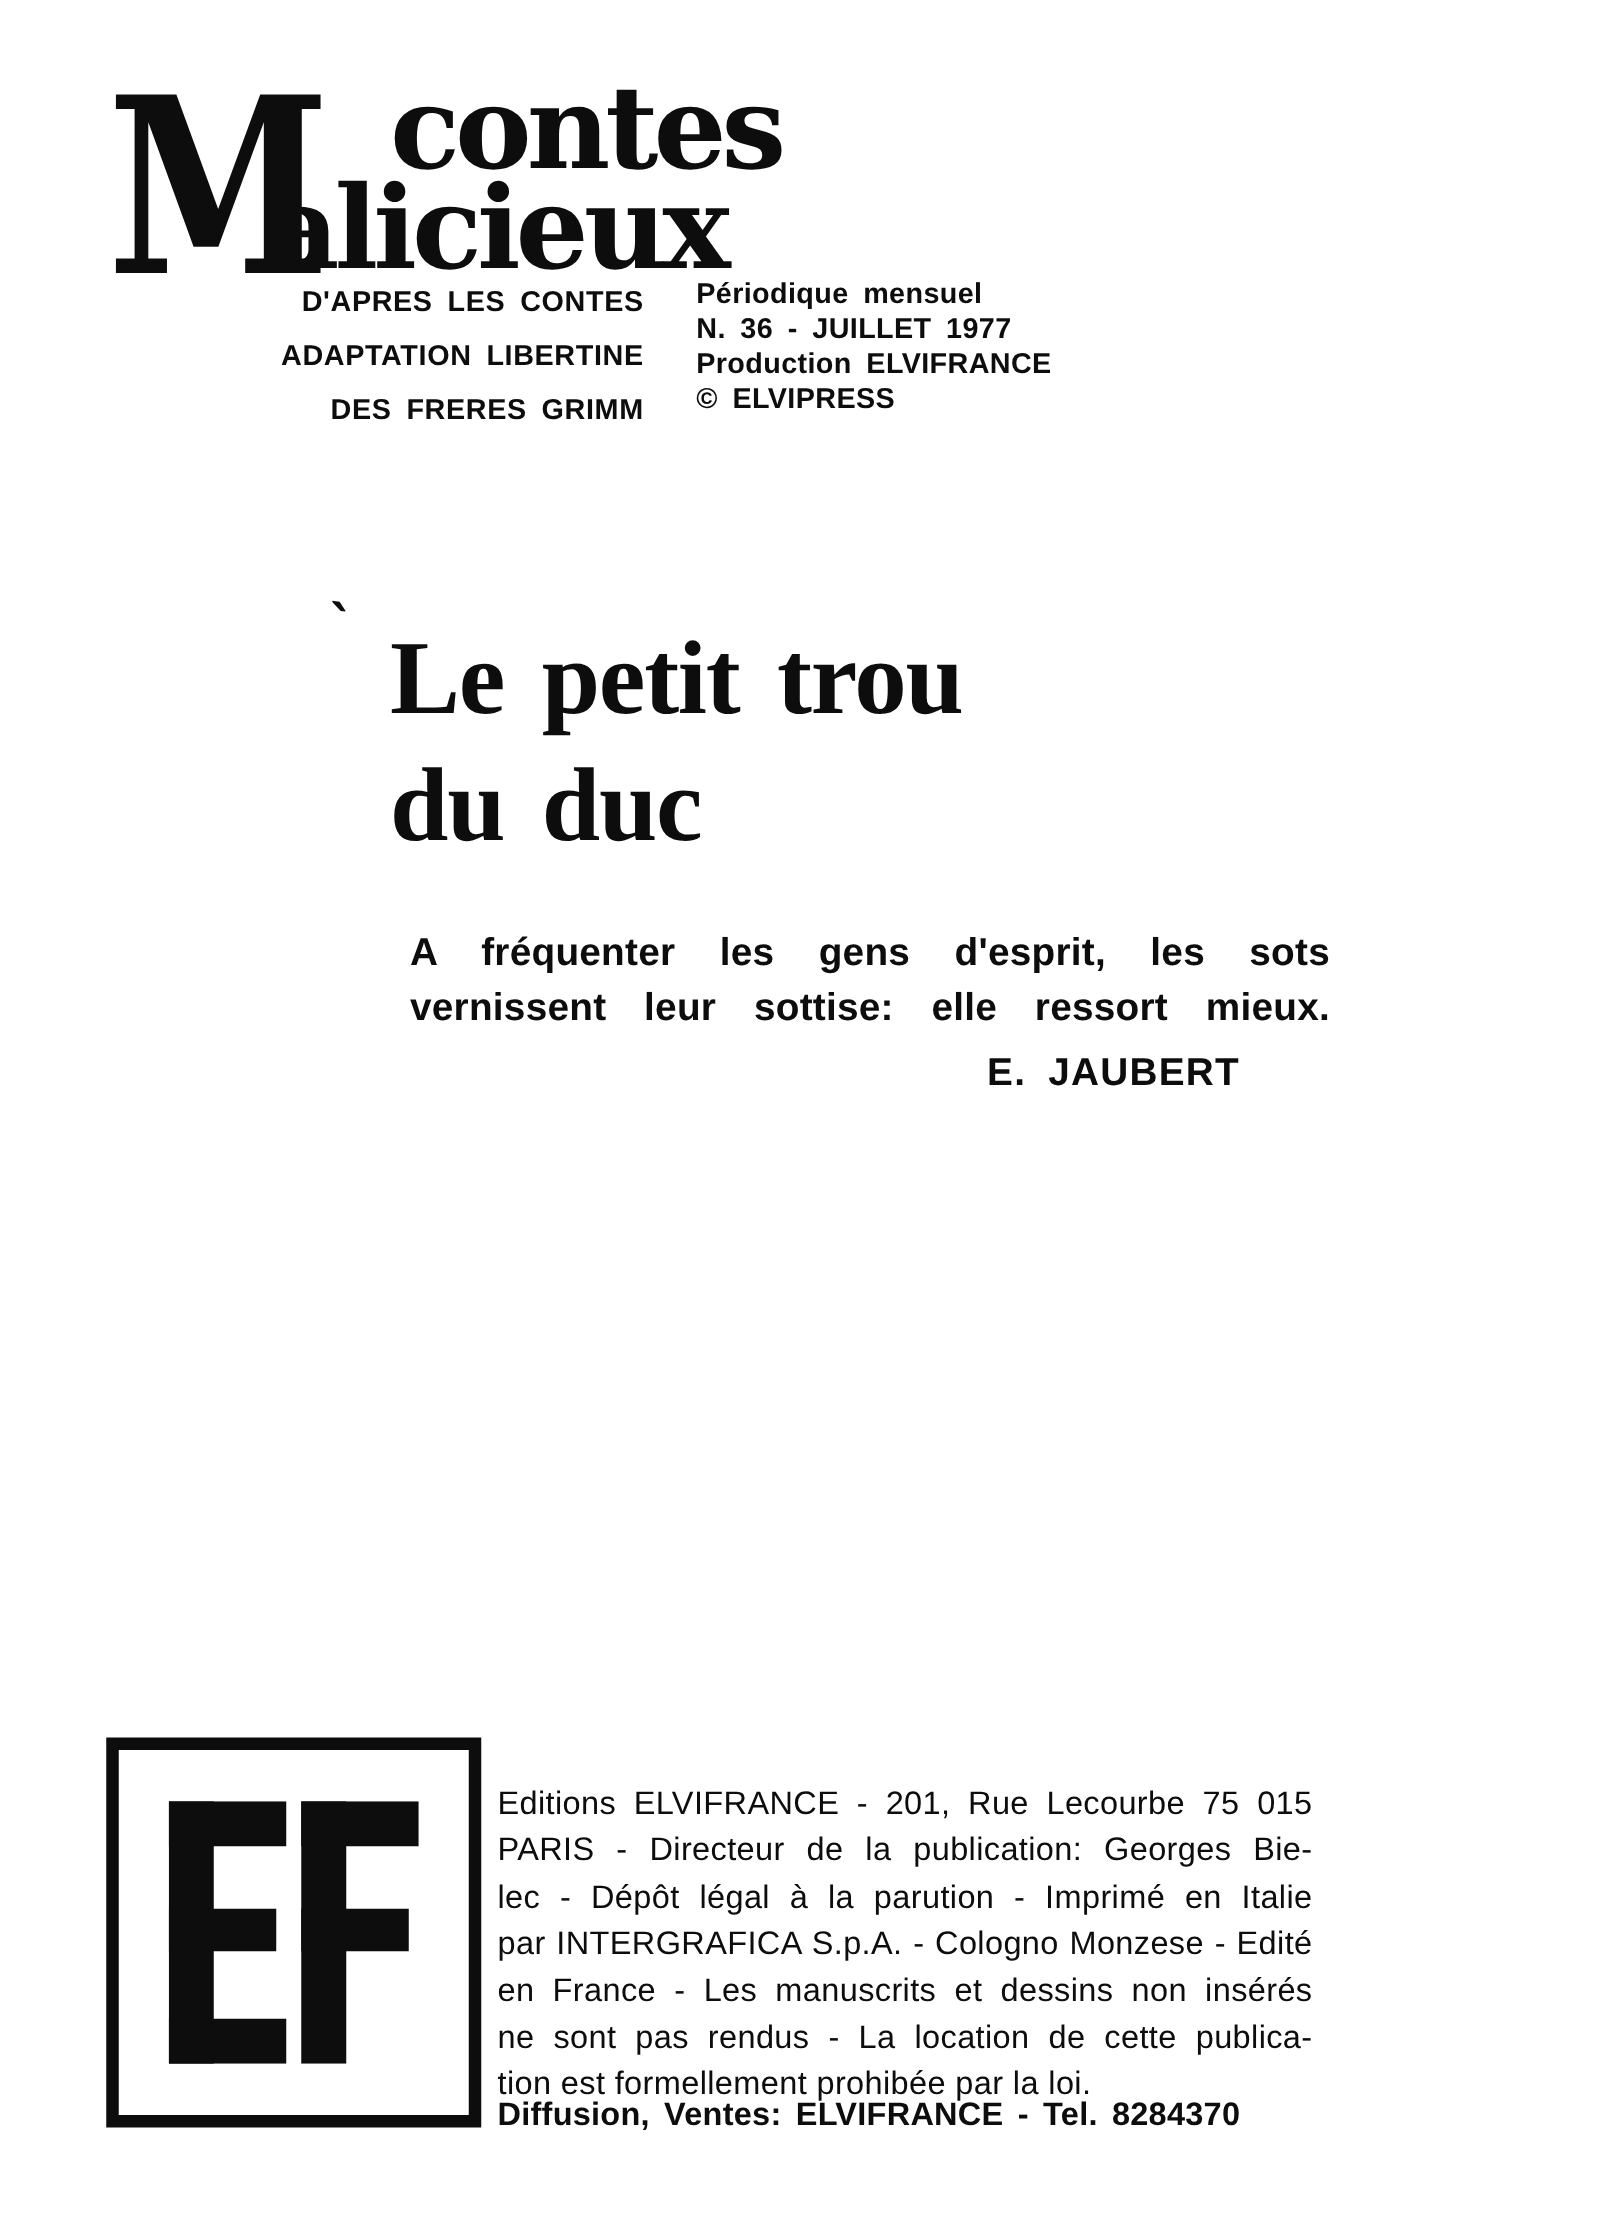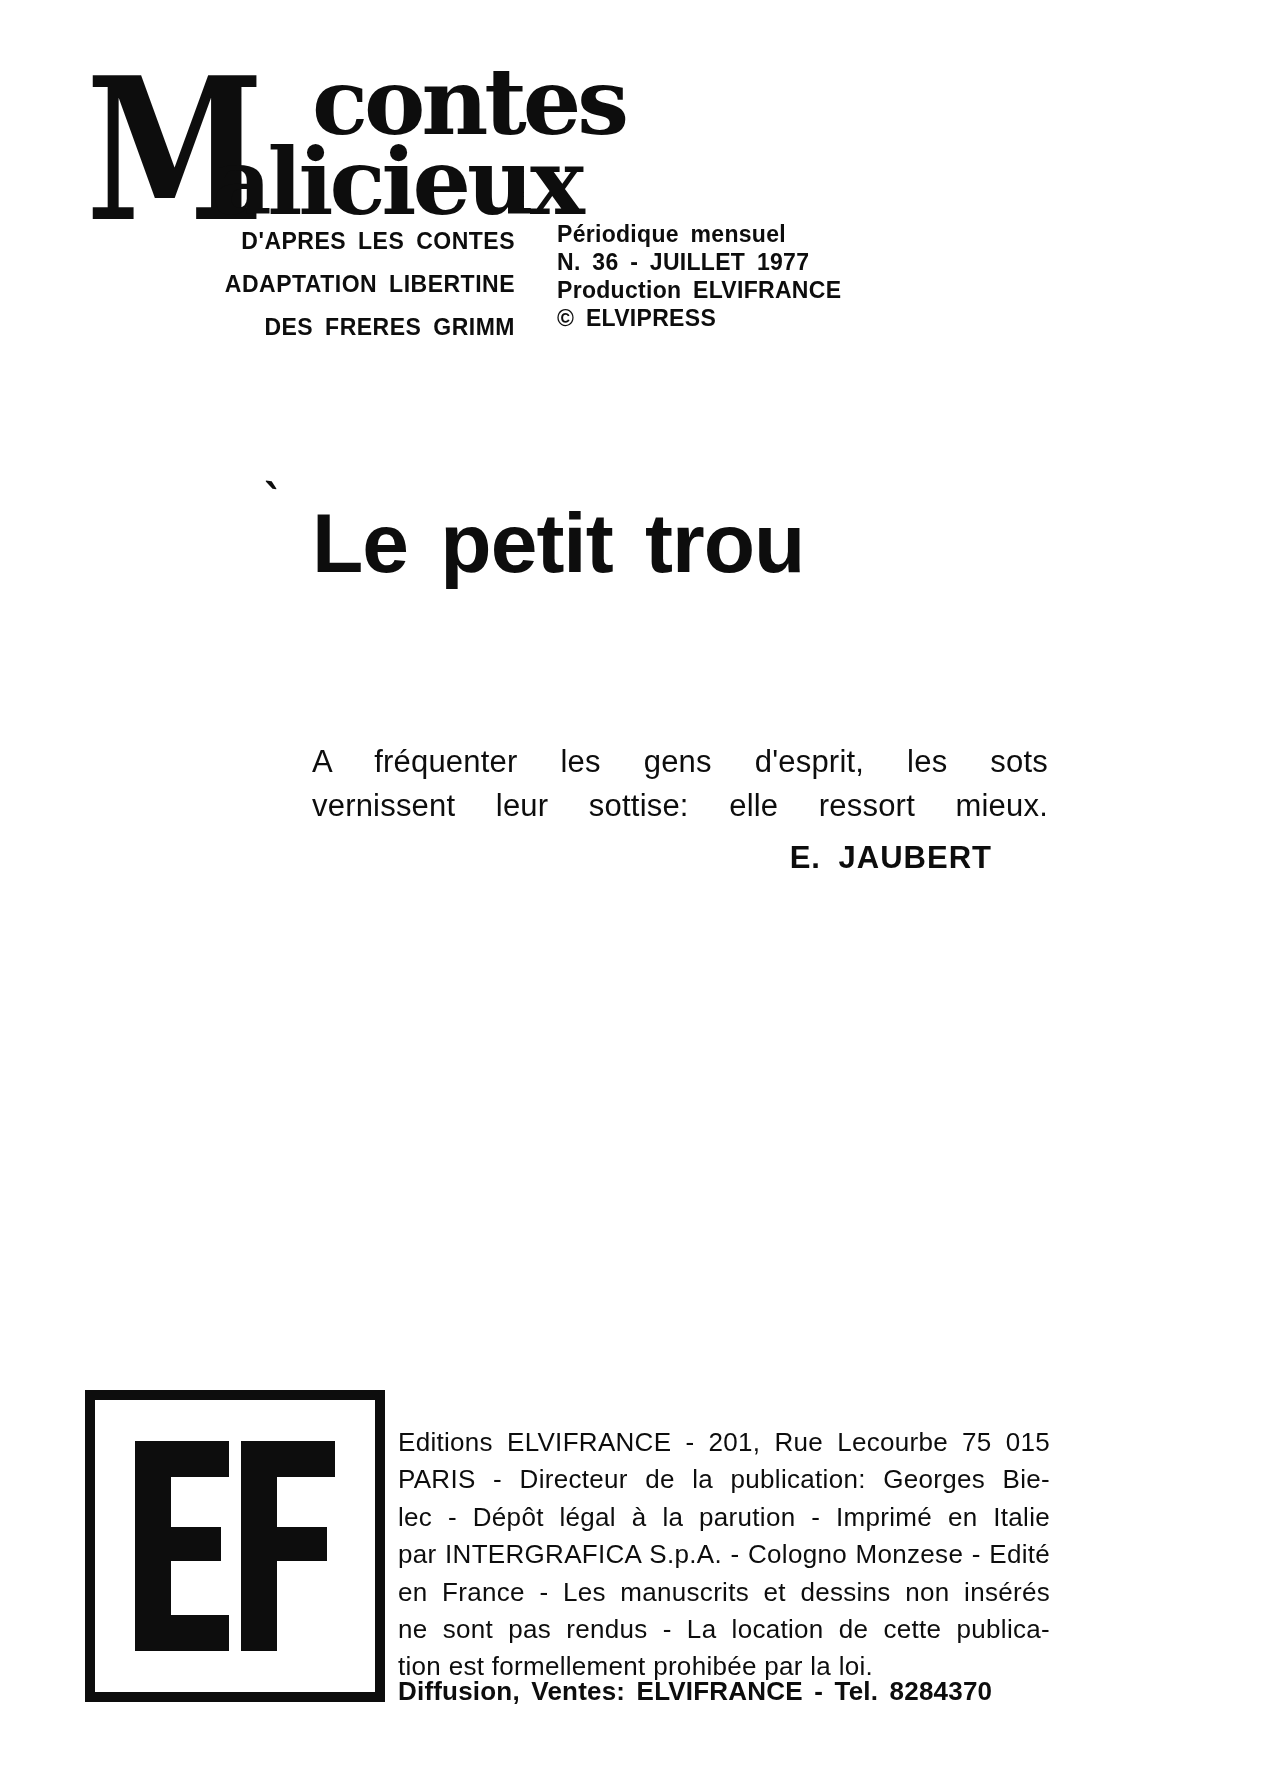--- a/index.html
+++ b/index.html
@@ -88,28 +88,29 @@
     position: absolute;
     left: 312px;
     top: 492px;
     width: 760px;
     margin: 0;
     font-size: 84px;
     font-weight: 700;
     line-height: 102px;
     letter-spacing: -1px;
     word-spacing: 10px;
+    font-family: Liberation Serif, serif;
   }
   .epigraph {
     position: absolute;
-    left: 312px;
+    left: 328px;
     top: 740px;
     width: 736px;
     font-size: 31px;
-    font-weight: 400;
+    font-weight: 700;
     line-height: 44px;
     letter-spacing: 0.2px;
   }
   .epigraph .just {
     text-align: justify;
     text-align-last: justify;
   }
   .author {
     position: absolute;
     left: 312px;
@@ -185,20 +186,21 @@
       <div>Périodique mensuel</div>
       <div>N. 36 - JUILLET 1977</div>
       <div>Production ELVIFRANCE</div>
       <div>© ELVIPRESS</div>
     </div>
   </div>
 
   <span class="accent-mark">`</span>
   <h1 class="story-title">
     <span>Le petit trou</span><br>
+    <span>du duc</span>
   </h1>
 
   <div class="epigraph">
     <div class="just">A fréquenter les gens d'esprit, les sots</div>
     <div class="just">vernissent leur sottise: elle ressort mieux.</div>
   </div>
 
   <div class="author">E. JAUBERT</div>
 
   <div class="ef-box">

